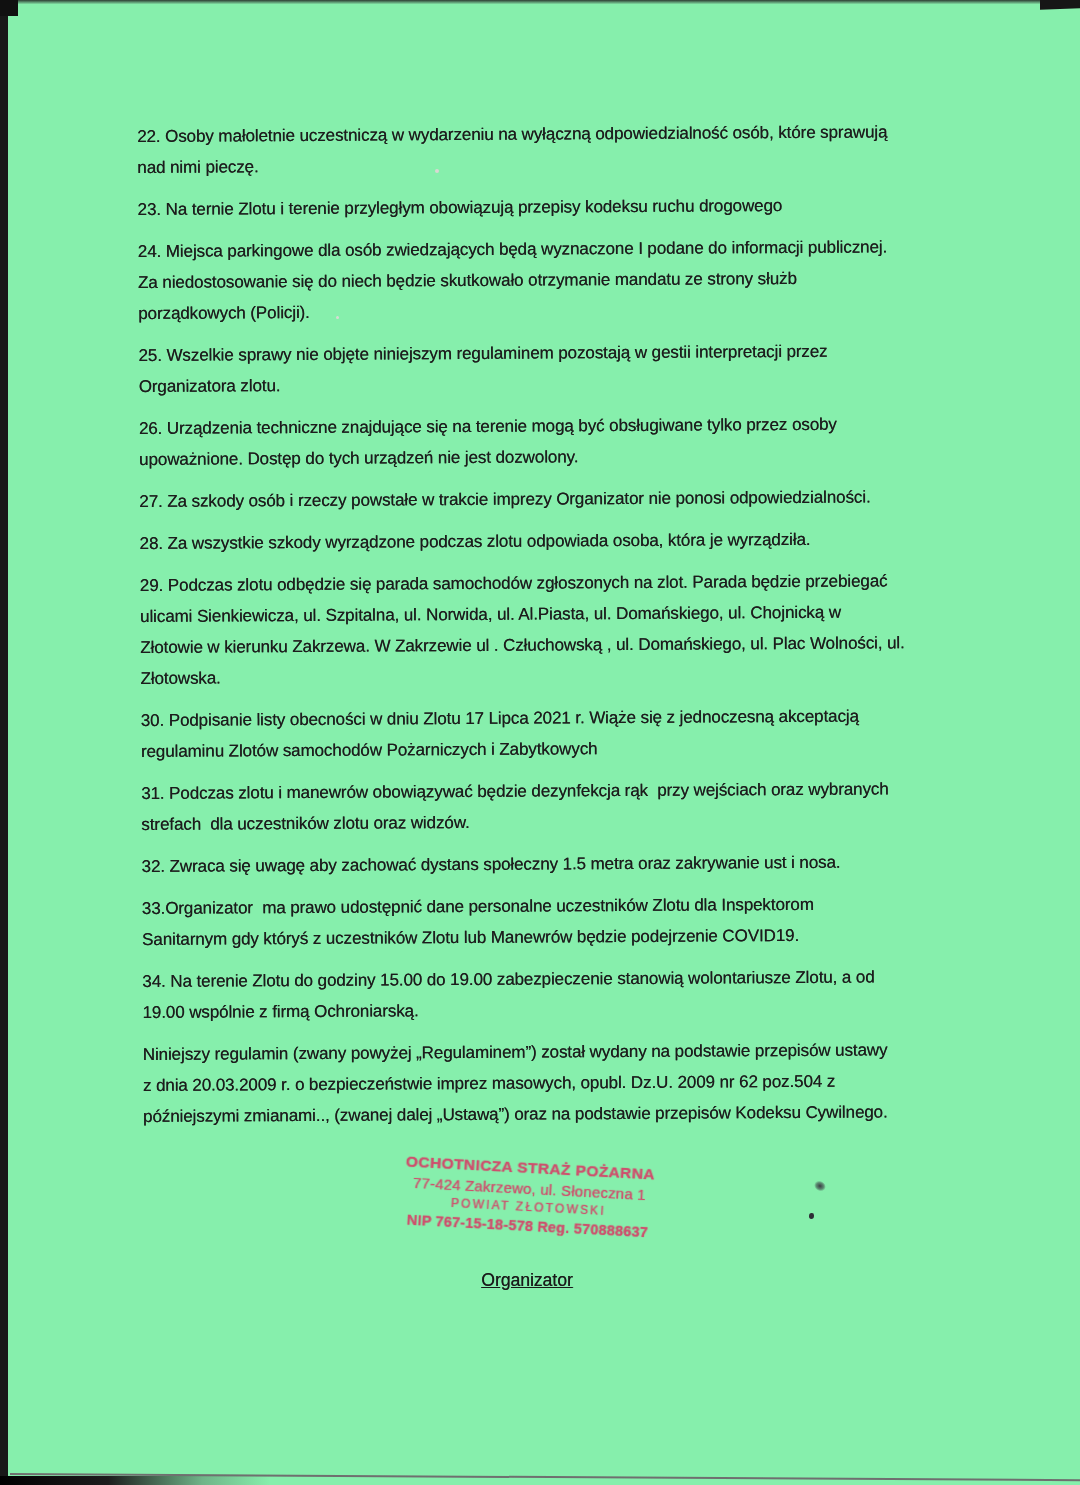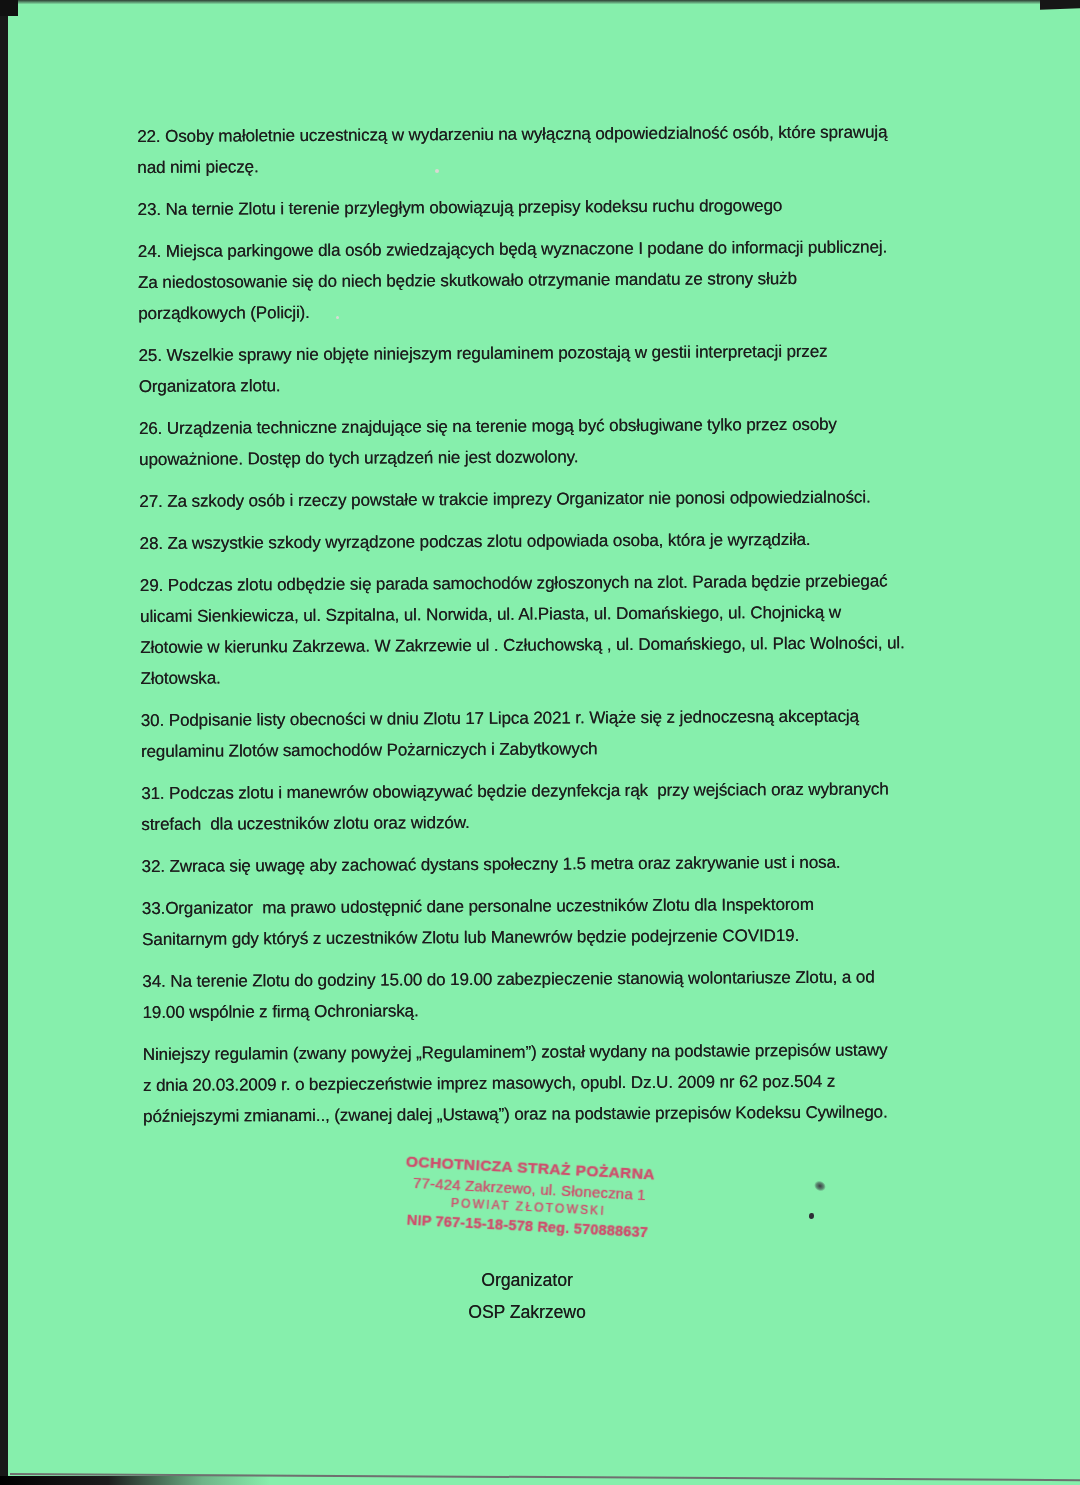--- a/index.html
+++ b/index.html
@@ -37,21 +37,21 @@
     transform:rotate(3deg); transform-origin:center; opacity:.95;
     text-shadow:0 0 1px currentColor; filter:blur(0.2px);
   }
   .stamp-l1 { font-size:15.5px; font-weight:bold; letter-spacing:0.4px; line-height:21px; }
   .stamp-l2 { font-size:15px;   letter-spacing:0.2px; line-height:21px; }
   .stamp-l3 { font-size:12px;   letter-spacing:2.2px; line-height:17px; }
   .stamp-l4 { font-size:14.5px; font-weight:bold; letter-spacing:0.2px; line-height:20px; }
 
   
   .signature { position:absolute; left:377px; top:1264px; width:300px; text-align:center; color:#191919; }
-  .signature .sig-line { font-size:17.5px; line-height:32px; text-shadow:0.25px 0 0 rgba(25,25,25,.85); }
+  .signature .sig-line { font-size:17.5px; line-height:32px; text-shadow:0.25px 0 0 rgba(25,25,25,.85);text-decoration:underline; }
 
   
   .speck-star { position:absolute; left:814px; top:1181px; width:12px; height:10px;
                 background:radial-gradient(ellipse at 50% 50%, #3b3b44 0%, rgba(59,59,68,.55) 45%, transparent 72%);
                 transform:rotate(24deg); border-radius:40% 60% 50% 55%; }
   .speck-dot  { position:absolute; left:809px; top:1213px; width:5px; height:6px;
                 background:#2d2d35; border-radius:55% 45% 60% 50%; }
   .speck-f1   { position:absolute; left:435px; top:169px; width:4px; height:4px; background:#d9d9d3; border-radius:50%; }
   .speck-f2   { position:absolute; left:336px; top:316px; width:3px; height:3px; background:#dadad5; border-radius:50%; }
 </style>
@@ -121,21 +121,20 @@
 
   <div class="stamp" style="color: rgb(210, 71, 106);">
     <div class="stamp-l1">OCHOTNICZA STRAŻ POŻARNA</div>
     <div class="stamp-l2">77-424 Zakrzewo, ul. Słoneczna 1</div>
     <div class="stamp-l3">POWIAT ZŁOTOWSKI</div>
     <div class="stamp-l4">NIP 767-15-18-578  Reg. 570888637</div>
   </div>
 
   <div class="signature">
     <div class="sig-line">Organizator</div>
-    <div class="sig-line">OSP Zakrzewo</div>
   </div>
 
   <div class="speck-star"></div>
   <div class="speck-dot"></div>
   <div class="speck-f1"></div>
   <div class="speck-f2"></div>
 
   <div class="edge-left"></div>
   <div class="edge-top"></div>
   <div class="corner-tl"></div>

